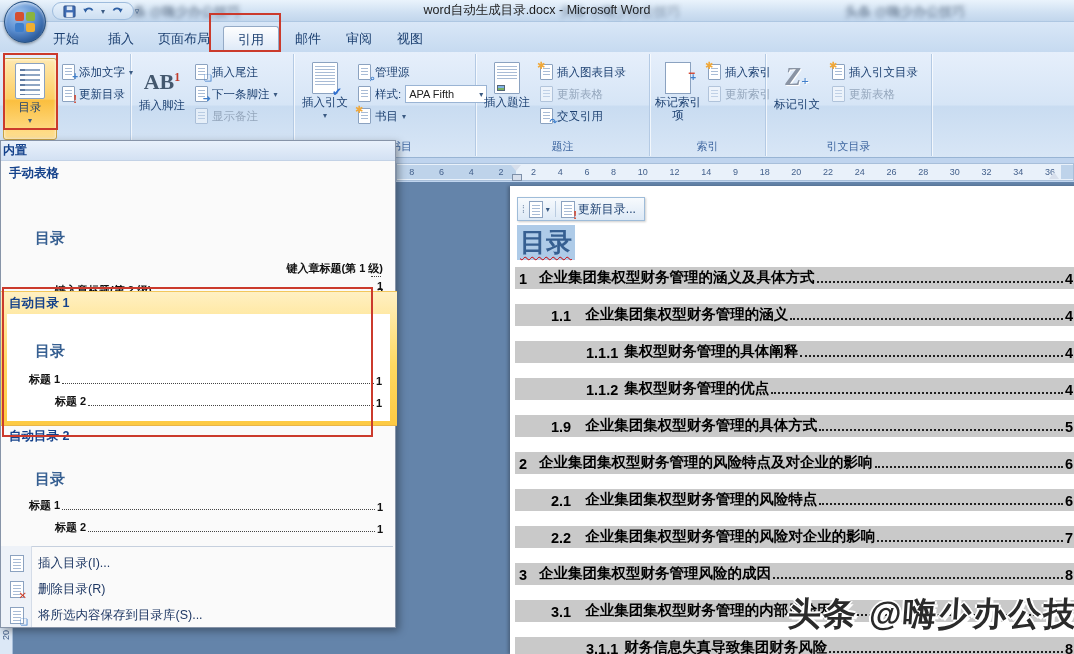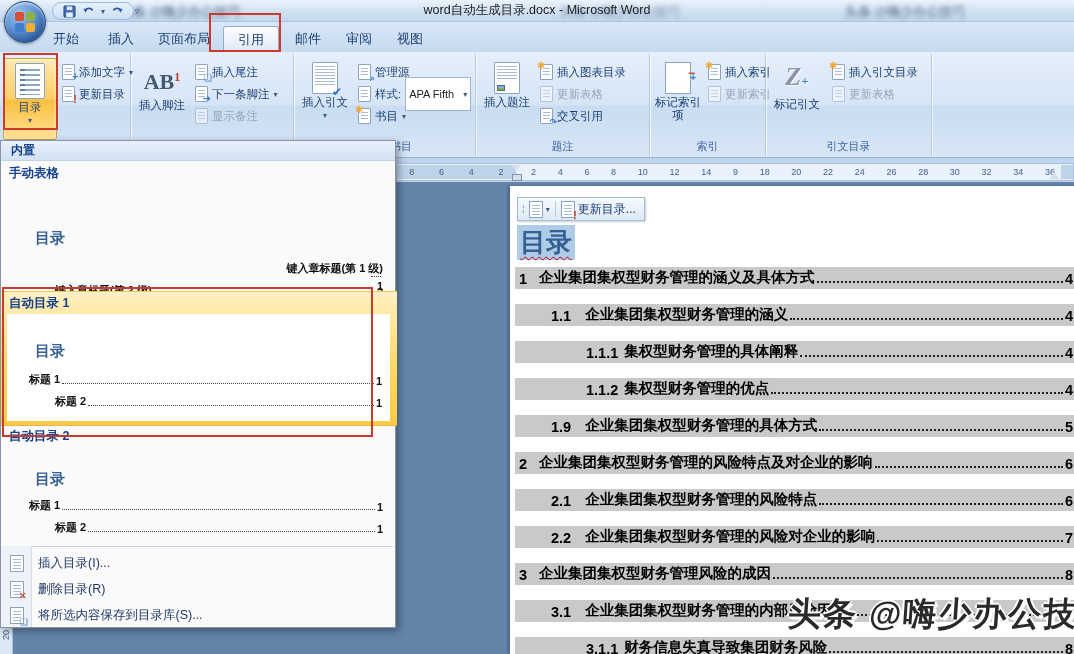--- a/index.html
+++ b/index.html
@@ -49,22 +49,22 @@
   .bigbtn { position:absolute; top:4px; width:54px; height:82px; border-radius:3px; cursor:pointer;
     display:flex; flex-direction:column; align-items:center; padding-top:4px; gap:2px; }
   .bigbtn .blabel { color:#1b3f70; font-size:11.5px; text-align:center; line-height:13px; }
   .bigbtn.pressed { background:linear-gradient(#ffe9b0,#fdce63 50%,#fbbf3f 52%,#ffe195);
     border:1px solid #c8a245; box-shadow:inset 0 0 3px #fff; }
   .caret { font-size:8px; color:#3a5a82; }
   .smallbtn { position:absolute; height:20px; display:flex; align-items:center; gap:4px;
     color:#1b3f70; font-size:11.5px; white-space:nowrap; cursor:pointer; }
   .smallbtn.disabled { color:#94a6bc; }
   .combo { display:flex; align-items:center; gap:3px; }
-  .combo .box { width:66px; height:18px; background:#fff; border:1px solid #9ab4d4;
-    font-size:11px; color:#222; display:flex; align-items:center; justify-content:space-between; padding:16px 3px; }
+  .combo .box { width:82px; height:18px; background:#fff; border:1px solid #9ab4d4;
+    font-size:11px; color:#222; display:flex; align-items:center; justify-content:space-between; padding:0 3px; }
 
   
   .docicon { position:relative; width:13px; height:16px; background:#fff; border:1px solid #8ba2c0;
     border-radius:1px; flex:none; }
   .docicon .lines { position:absolute; left:2px; right:2px; top:3px; height:9px;
     background:repeating-linear-gradient(to bottom,#a9bcd6 0 1px,transparent 1px 3px); }
   .badge { position:absolute; font-weight:bold; line-height:1; }
   .b-plus { right:-4px; bottom:-3px; color:#3e7ecb; font-size:10px; }
   .b-star { left:-4px; top:-4px; color:#f0a83a; font-size:10px; }
   .b-excl { right:-3px; bottom:-4px; color:#d23b23; font-size:11px; }
@@ -128,21 +128,21 @@
   .tocrow .dots { flex:1; border-bottom:2px dotted #1f1f1f; margin:0 2px 4px; min-width:10px; }
 
   .watermark { position:absolute; left:788px; top:592px; font-size:33px; font-weight:900; color:#2a2a2a;
     letter-spacing:2px; white-space:nowrap; transform:skewX(-4deg); z-index:30;
     text-shadow:2px 0 0 #fff,-2px 0 0 #fff,0 2px 0 #fff,0 -2px 0 #fff,3px 3px 0 #fff; }
 
   
   .dropdown { position:absolute; left:0; top:140px; width:396px; height:488px; background:#fafafa;
     border:1px solid #8794a8; box-shadow:3px 3px 8px rgba(0,0,0,.35); z-index:20; }
   .dd-header { height:20px; background:linear-gradient(#e9f1fb,#d3e1f3); border-bottom:1px solid #c3d2e6;
-    color:#15428b; font-weight:bold; font-size:12px; display:flex; align-items:center; padding-left:10px; }
+    color:#15428b; font-weight:bold; font-size:12px; display:flex; align-items:center; padding-left:2px; }
   .dd-cat { position:absolute; left:8px; color:#15428b; font-weight:bold; font-size:12.5px; }
   .gal-sec { position:absolute; left:0; width:396px; }
   .gal-sec.hover { background:linear-gradient(#fff0c3,#fed961 55%,#fdca43); border-top:1px solid #f3c75c; border-bottom:1px solid #e8b64a; }
   .gal-inner { position:absolute; background:#fff; }
   .mini-title { position:absolute; font-size:15px; font-weight:bold; color:#365f91;
     font-family:"Liberation Serif","DejaVu Serif",serif; }
   .mini-row { position:absolute; display:flex; align-items:flex-end; font-size:11px; font-weight:bold;
     color:#111; right:14px; white-space:nowrap; }
   .mini-row .dots { flex:1; border-bottom:1px dotted #444; margin:0 2px 3px; min-width:10px; }
   .dd-sep { position:absolute; left:2px; right:2px; height:1px; background:#c6d0de; }

